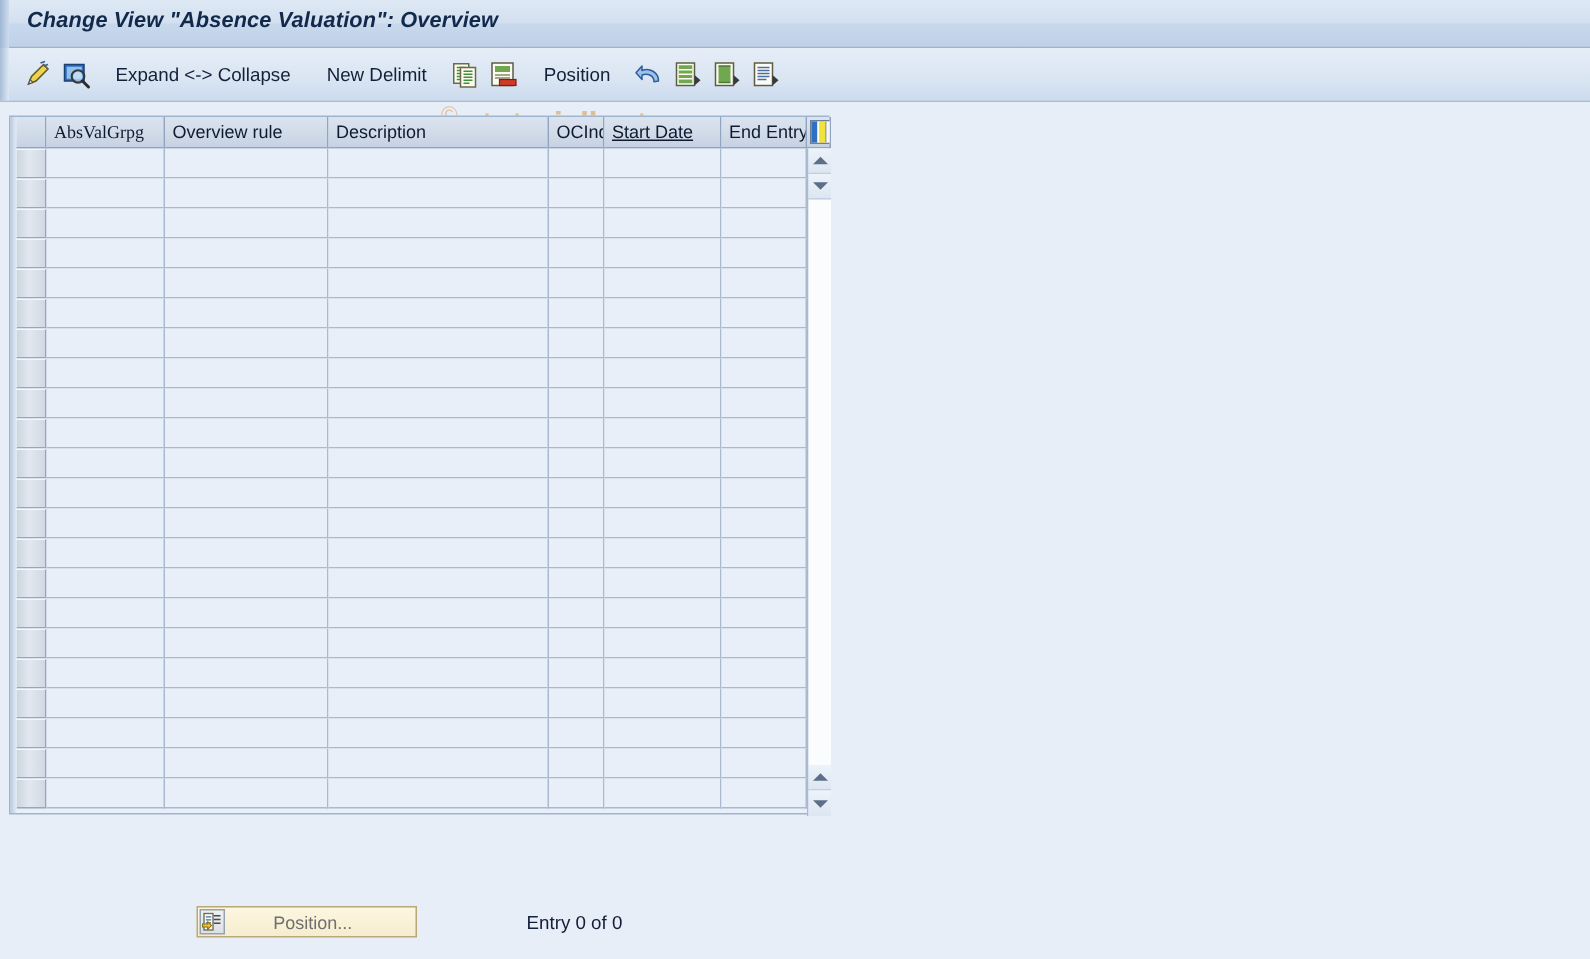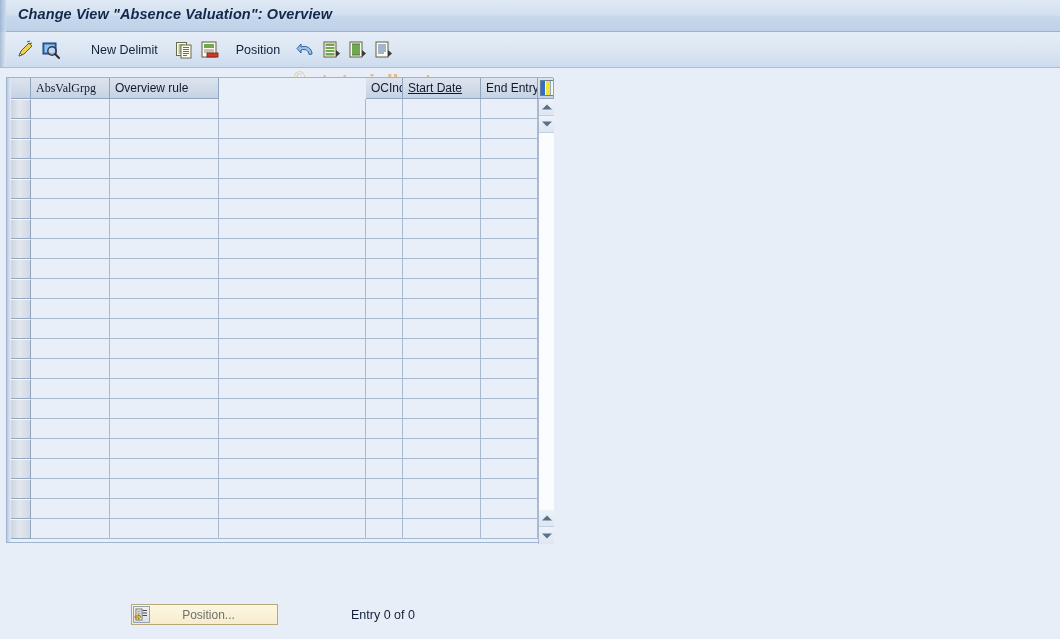--- a/index.html
+++ b/index.html
@@ -203,20 +203,23 @@
             <rect x="3.5" y="4.5" width="10" height="8" fill="#8fc2ee"></rect>
             <circle cx="11" cy="11" r="4.2" fill="none" stroke="#3a3a3a" stroke-width="1.4"></circle>
             <circle cx="11" cy="11" r="3.2" fill="#cfe6fa" opacity=".7"></circle>
             <path d="M14 14 L18 18" stroke="#2b2b2b" stroke-width="2" stroke-linecap="round"></path>
           </svg>
         </span>
       </div>
 
       <span class="gap-s"></span>
 
+      <div class="tb-item">
+        <span class="tb-txt">Expand &lt;-&gt; Collapse</span>
+      </div>
 
       <span class="gap-m"></span>
 
       <div class="tb-item">
         <span class="tb-txt">New Delimit</span>
       </div>
 
       <span class="gap-s"></span>
 
       <div class="tb-item">
@@ -296,20 +299,21 @@
   </div>
 
   <div class="tablewrap">
     <div class="lbar"></div>
     <div class="grid">
 
       <div class="hdr" id="hdr">
           <div class="hcell sel" style="left: 0px; width: 20px;"></div>
           <div class="hcell" style="left: 20px; width: 79px; font-family: Liberation Serif, serif;"><span>AbsValGrpg</span></div>
           <div class="hcell" style="left: 99px; width: 109px;"><span>Overview rule</span></div>
+          <div class="hcell" style="left: 208px; width: 147px;"><span>Description</span></div>
           <div class="hcell" style="left: 355px; width: 37px;"><span>OCInd</span></div>
           <div class="hcell" style="left: 392px; width: 78px; text-decoration: underline;"><span>Start Date</span></div>
           <div class="hcell" style="left: 470px; width: 57px;"><span>End Entry</span></div>
           <div class="hcell" style="left: 527px; width: 16px;">
             <span class="colsel-ico">
               <i class="csb1"></i>
               <i class="csb2"></i>
               <i class="csb3"></i>
             </span>
           </div>

